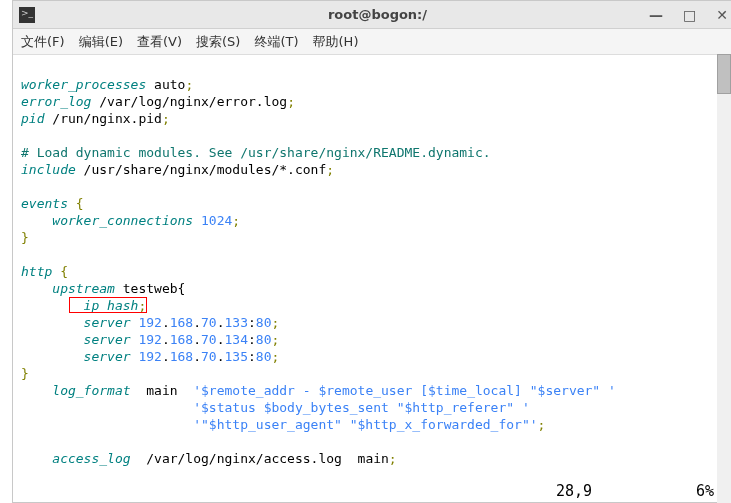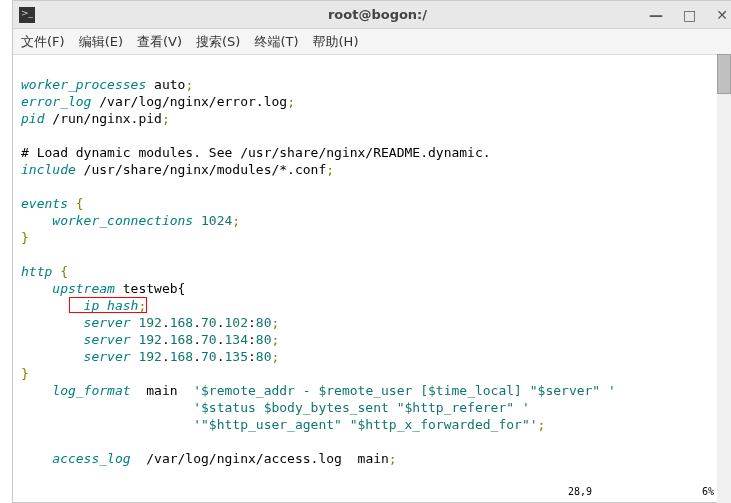--- a/index.html
+++ b/index.html
@@ -7,27 +7,27 @@
   .window { width: 731px; height: 503px; display: flex; flex-direction: column; border: 1px solid #c8c8c8; margin-left: 12px; }
   .titlebar { height: 28px; background: #e8e8e8; display: flex; align-items: center; position: relative; border-bottom: 1px solid #d0d0d0; }
   .title-icon { width: 16px; height: 16px; margin-left: 6px; background: #333; position: relative; }
   .title-icon::after { content: ">_"; color: #ccc; font-size: 9px; position: absolute; left: 2px; top: 1px; }
   .title-text { position: absolute; left: 0; right: 0; text-align: center; font-weight: bold; color: #444; pointer-events: none; }
   .win-controls { margin-left: auto; display: flex; gap: 20px; padding-right: 14px; color: #555; font-size: 14px; }
   .win-btn { cursor: pointer; font-weight: bold; }
   .menubar { height: 26px; background: #f5f5f5; border-bottom: 1px solid #ddd; display: flex; align-items: center; padding-left: 8px; gap: 14px; color: #333; }
   .menu-item { cursor: pointer; font-size: 13px; }
   .editor { flex: 1; position: relative; font-family: "DejaVu Sans Mono", monospace; font-size: 13px; line-height: 17px; padding: 4px 8px 0 8px; white-space: pre; overflow: hidden; color: #000; }
-  .kw-blue { color: #000000; }
+  .kw-blue { color: #0f766e; }
   .kw-teal { color: #008080; font-style: italic; }
-  .kw-purple { color: #0f766e; }
+  .kw-purple { color: #3b82f6; }
   .kw-darkyellow { color: #808000; }
   .annot { position: absolute; color: #ff0000; font-family: "DejaVu Sans", sans-serif; font-size: 14px; }
   .redbox { position: absolute; border: 1px solid #ff0000; }
-  .status { position: absolute; bottom: 2px; font-family: "DejaVu Sans Mono", monospace; font-size: 10px; }
+  .status { position: absolute; bottom: 2px; font-family: "DejaVu Sans Mono", monospace; font-size: 15px; }
   .scrollbar { position: absolute; right: 0; top: 54px; bottom: 0; width: 14px; background: #f0f0f0; }
   .scrollthumb { position: absolute; top: 0; width: 100%; height: 40px; background: #c0c0c0; border: 1px solid #a0a0a0; }
 </style>
 </head>
 <body>
 
 <div class="window">
 
   <div class="titlebar">
     <div class="title-icon"></div>
@@ -56,21 +56,21 @@
 <span><span class="kw-blue"># Load dynamic modules. See /usr/share/nginx/README.dynamic.</span></span>
 <span><span class="kw-teal">include</span><span> /usr/share/nginx/modules/*.conf</span><span class="kw-darkyellow">;</span></span>
 
 <span><span class="kw-teal">events</span><span class="kw-darkyellow"> {</span></span>
 <span><span class="kw-teal">    worker_connections</span><span> </span><span class="kw-purple">1024</span><span class="kw-darkyellow">;</span></span>
 <span><span class="kw-darkyellow">}</span></span>
 
 <span><span class="kw-teal">http</span><span class="kw-darkyellow"> {</span></span>
 <span><span class="kw-teal">    upstream</span><span> testweb{</span></span>
 <span><span class="kw-teal">        ip_hash</span><span class="kw-darkyellow">;</span></span>
-<span><span class="kw-teal">        server</span><span> </span><span class="kw-purple">192</span><span>.</span><span class="kw-purple">168</span><span>.</span><span class="kw-purple">70</span><span>.</span><span class="kw-purple">102</span><span>:</span><span class="kw-purple">80</span><span class="kw-darkyellow">;</span></span>
+<span><span class="kw-teal">        server</span><span> </span><span class="kw-purple">192</span><span>.</span><span class="kw-purple">168</span><span>.</span><span class="kw-purple">70</span><span>.</span><span class="kw-purple">133</span><span>:</span><span class="kw-purple">80</span><span class="kw-darkyellow">;</span></span>
 <span><span class="kw-teal">        server</span><span> </span><span class="kw-purple">192</span><span>.</span><span class="kw-purple">168</span><span>.</span><span class="kw-purple">70</span><span>.</span><span class="kw-purple">134</span><span>:</span><span class="kw-purple">80</span><span class="kw-darkyellow">;</span></span>
 <span><span class="kw-teal">        server</span><span> </span><span class="kw-purple">192</span><span>.</span><span class="kw-purple">168</span><span>.</span><span class="kw-purple">70</span><span>.</span><span class="kw-purple">135</span><span>:</span><span class="kw-purple">80</span><span class="kw-darkyellow">;</span></span>
 <span><span class="kw-darkyellow">}</span></span>
 <span><span class="kw-teal">    log_format</span><span>  main  </span><span class="kw-purple">'$remote_addr - $remote_user [$time_local] "$server" '</span></span>
 <span><span>                      </span><span class="kw-purple">'$status $body_bytes_sent "$http_referer" '</span></span>
 <span><span>                      </span><span class="kw-purple">'"$http_user_agent" "$http_x_forwarded_for"'</span><span class="kw-darkyellow">;</span></span>
 
 <span><span class="kw-teal">    access_log</span><span>  /var/log/nginx/access.log  main</span><span class="kw-darkyellow">;</span></span>
 
     <div class="redbox" style="left:56px; top:242px; width:78px; height:16px;"></div>

